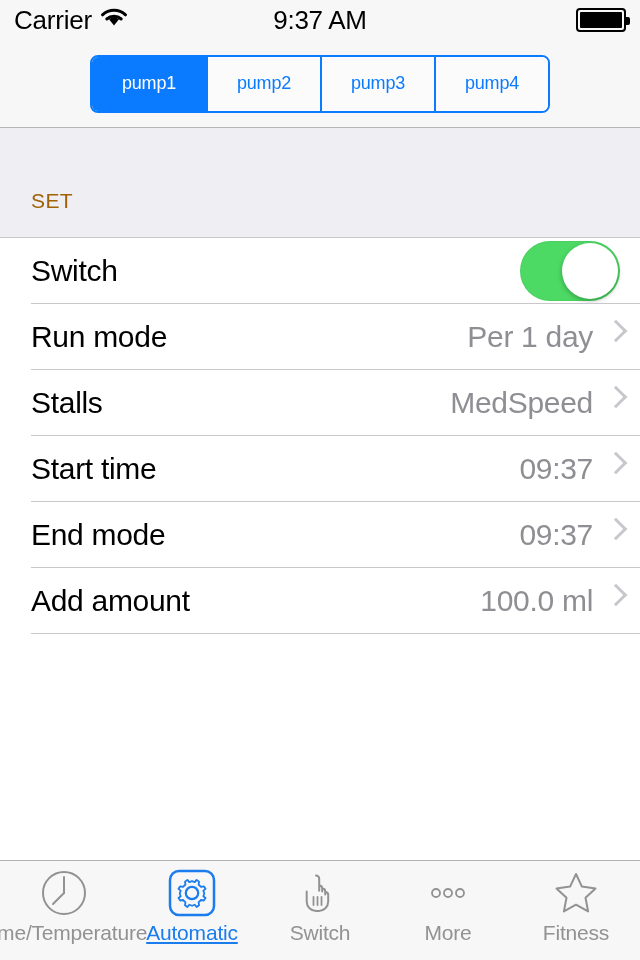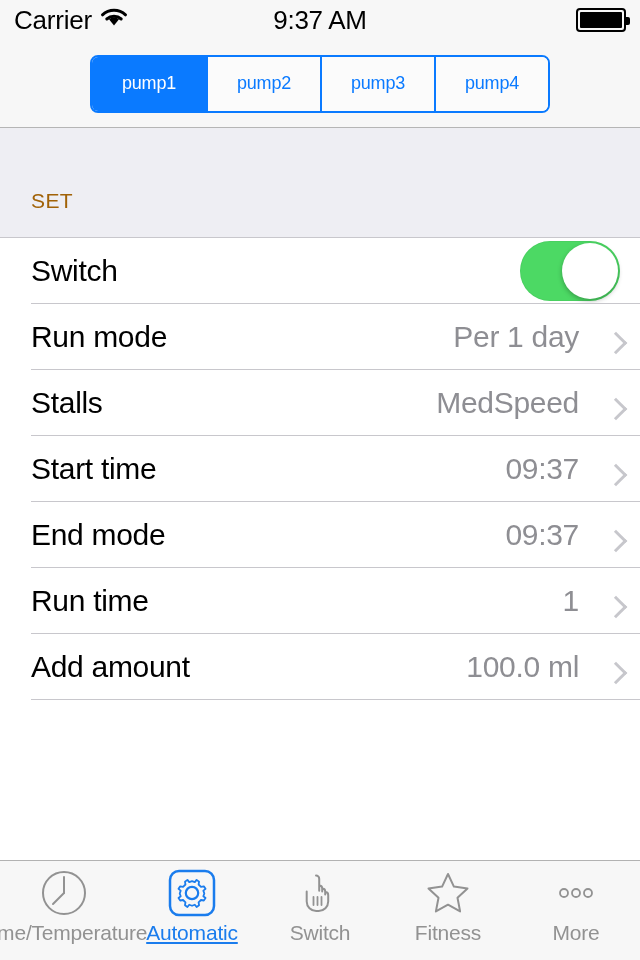--- a/index.html
+++ b/index.html
@@ -157,22 +157,22 @@
     background: #c8c7cc;
   }
   .row-title {
     font-size: 30px;
     color: #000000;
     letter-spacing: -0.3px;
   }
   .row-right {
     margin-left: auto;
     display: flex;
-    align-items: flex-end;
-    gap: 28px;
+    align-items: flex-start;
+    gap: 14px;
   }
   .row-value {
     font-size: 30px;
     color: #8e8e93;
     letter-spacing: -0.3px;
   }
   .chevron {
     width: 13px;
     height: 22px;
     position: relative;
@@ -312,27 +312,20 @@
     </div>
 
     <div class="row">
       <span class="row-title">End mode</span>
       <div class="row-right">
         <span class="row-value">09:37</span>
         <span class="chevron"></span>
       </div>
     </div>
 
-    <div class="row">
-      <span class="row-title">Run time</span>
-      <div class="row-right">
-        <span class="row-value">1</span>
-        <span class="chevron"></span>
-      </div>
-    </div>
 
     <div class="row">
       <span class="row-title">Add amount</span>
       <div class="row-right">
         <span class="row-value">100.0 ml</span>
         <span class="chevron"></span>
       </div>
     </div>
 
   </div>
@@ -369,32 +362,32 @@
           <line x1="21.5" y1="28" x2="21.5" y2="36" stroke="#929292" stroke-width="1.8" stroke-linecap="round"></line>
           <line x1="25.5" y1="28" x2="25.5" y2="36" stroke="#929292" stroke-width="1.8" stroke-linecap="round"></line>
         </svg>
       </div>
       <span class="tab-label">Switch</span>
     </div>
 
     <div class="tab">
       <div class="tab-icon">
         <svg width="48" height="48" viewBox="0 0 48 48">
-          <path d="M24 5 l5.9 12.6 13.6 1.8 -10 9.4 2.6 13.6 -12.1 -6.7 -12.1 6.7 2.6 -13.6 -10 -9.4 13.6 -1.8z" stroke="#929292" stroke-width="2" fill="none" stroke-linejoin="round"></path>
-        </svg>
-      </div>
-      <span class="tab-label">Fitness</span>
-    </div>
-
-    <div class="tab">
-      <div class="tab-icon">
-        <svg width="48" height="48" viewBox="0 0 48 48">
           <circle cx="12" cy="24" r="4" stroke="#929292" stroke-width="1.8" fill="none"></circle>
           <circle cx="24" cy="24" r="4" stroke="#929292" stroke-width="1.8" fill="none"></circle>
           <circle cx="36" cy="24" r="4" stroke="#929292" stroke-width="1.8" fill="none"></circle>
         </svg>
       </div>
       <span class="tab-label">More</span>
     </div>
 
+    <div class="tab">
+      <div class="tab-icon">
+        <svg width="48" height="48" viewBox="0 0 48 48">
+          <path d="M24 5 l5.9 12.6 13.6 1.8 -10 9.4 2.6 13.6 -12.1 -6.7 -12.1 6.7 2.6 -13.6 -10 -9.4 13.6 -1.8z" stroke="#929292" stroke-width="2" fill="none" stroke-linejoin="round"></path>
+        </svg>
+      </div>
+      <span class="tab-label">Fitness</span>
+    </div>
+
   </div>
 
 </div>
 
 </body></html>

